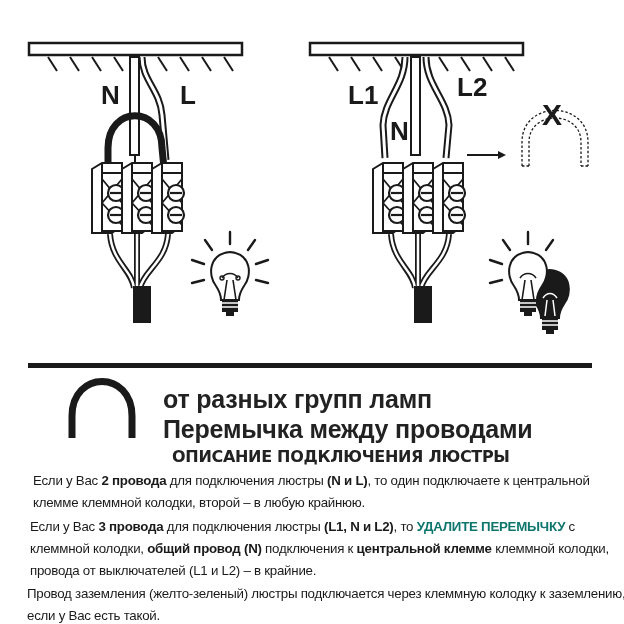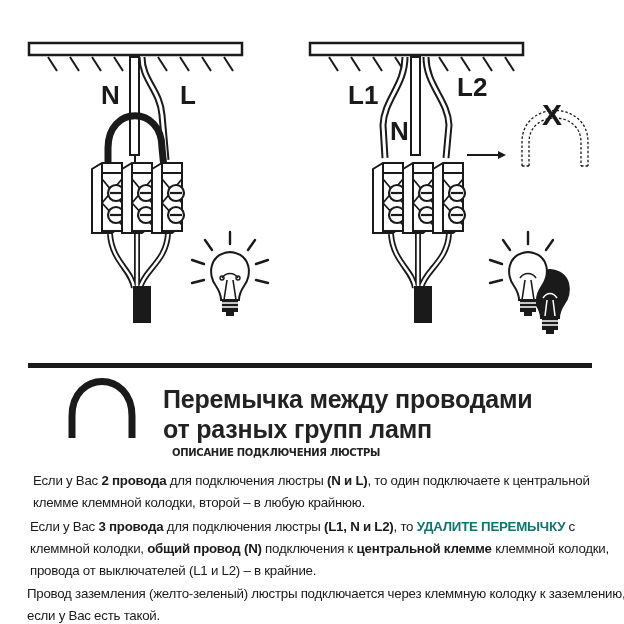--- a/index.html
+++ b/index.html
@@ -2,21 +2,21 @@
 <html><head>
 <meta charset="utf-8">
 <style>
   html, body { margin:0; padding:0; background:#ffffff; }
   body { width:624px; height:624px; position:relative; overflow:hidden; font-family:"Liberation Sans", sans-serif; color:#1a1a1a; }
   .diagram { position:absolute; left:0; top:0; width:624px; height:360px; }
   .label-wire { position:absolute; font-family:"Liberation Sans", sans-serif; font-weight:bold; font-size:26px; color:#1a1a1a; }
   .divider { position:absolute; left:28px; top:363px; width:564px; height:5px; background:#1a1a1a; }
   .jumper-legend { position:absolute; left:62px; top:376px; width:80px; height:64px; }
   .title { position:absolute; left:163px; top:384px; font-family:"Liberation Sans", sans-serif; font-weight:bold; font-size:25px; line-height:30px; color:#222; letter-spacing:-0.2px; }
-  .subtitle { position:absolute; left:172px; top:447px; font-family:"DejaVu Sans", sans-serif; font-size:10px; font-weight:bold; color:#222; letter-spacing:-0.3px; }
+  .subtitle { position:absolute; left:172px; top:447px; font-family:"DejaVu Sans", sans-serif; font-size:16px; font-weight:bold; color:#222; letter-spacing:-0.3px; }
   .text { position:absolute; left:11px; width:605px; font-family:"Liberation Sans", sans-serif; font-size:13.3px; line-height:22px; color:#1a1a1a; letter-spacing:-0.25px; }
   .text b { font-weight:bold; }
   .red { color:#0f766e; font-weight:bold; }
   .p1 { top:470px; }
   .p2 { top:516px; }
   .p3 { top:583px; }
   .indent1 { padding-left:22px; }
   .indent2 { padding-left:19px; }
   .indent3 { padding-left:16px; }
 </style>
@@ -177,22 +177,22 @@
 <div class="label-wire" style="left:457px; top:72px;">L2</div>
 <div class="label-wire" style="left:542px; top:98px; font-size:30px;">X</div>
 
 <div class="divider"></div>
 
 <svg class="jumper-legend" viewBox="0 0 80 64" xmlns="http://www.w3.org/2000/svg">
   <path d="M10,62 L10,40 C10,-6 70,-6 70,40 L70,62" fill="none" stroke="#1a1a1a" stroke-width="7"></path>
 </svg>
 
 <div class="title">
+  <div>от разных групп ламп</div>
   <div>Перемычка между проводами</div>
-  <div>от разных групп ламп</div>
 </div>
 <div class="subtitle">ОПИСАНИЕ ПОДКЛЮЧЕНИЯ ЛЮСТРЫ</div>
 
 <div class="text p1 indent1"><span>Если у Вас </span><b>2 провода</b><span> для подключения люстры </span><b>(N и L)</b><span>, то один подключаете к центральной клемме клеммной колодки, второй – в любую крайнюю.</span></div>
 
 <div class="text p2 indent2"><span>Если у Вас </span><b>3 провода</b><span> для подключения люстры </span><b>(L1, N и L2)</b><span>, то </span><span class="red">УДАЛИТЕ ПЕРЕМЫЧКУ</span><span> с клеммной колодки, </span><b>общий провод (N)</b><span> подключения к </span><b>центральной клемме</b><span> клеммной колодки, провода от выключателей (L1 и L2) – в крайние.</span></div>
 
 <div class="text p3 indent3"><span>Провод заземления (желто-зеленый) люстры подключается через клеммную колодку к заземлению, если у Вас есть такой.</span></div>
 
 </body></html>

